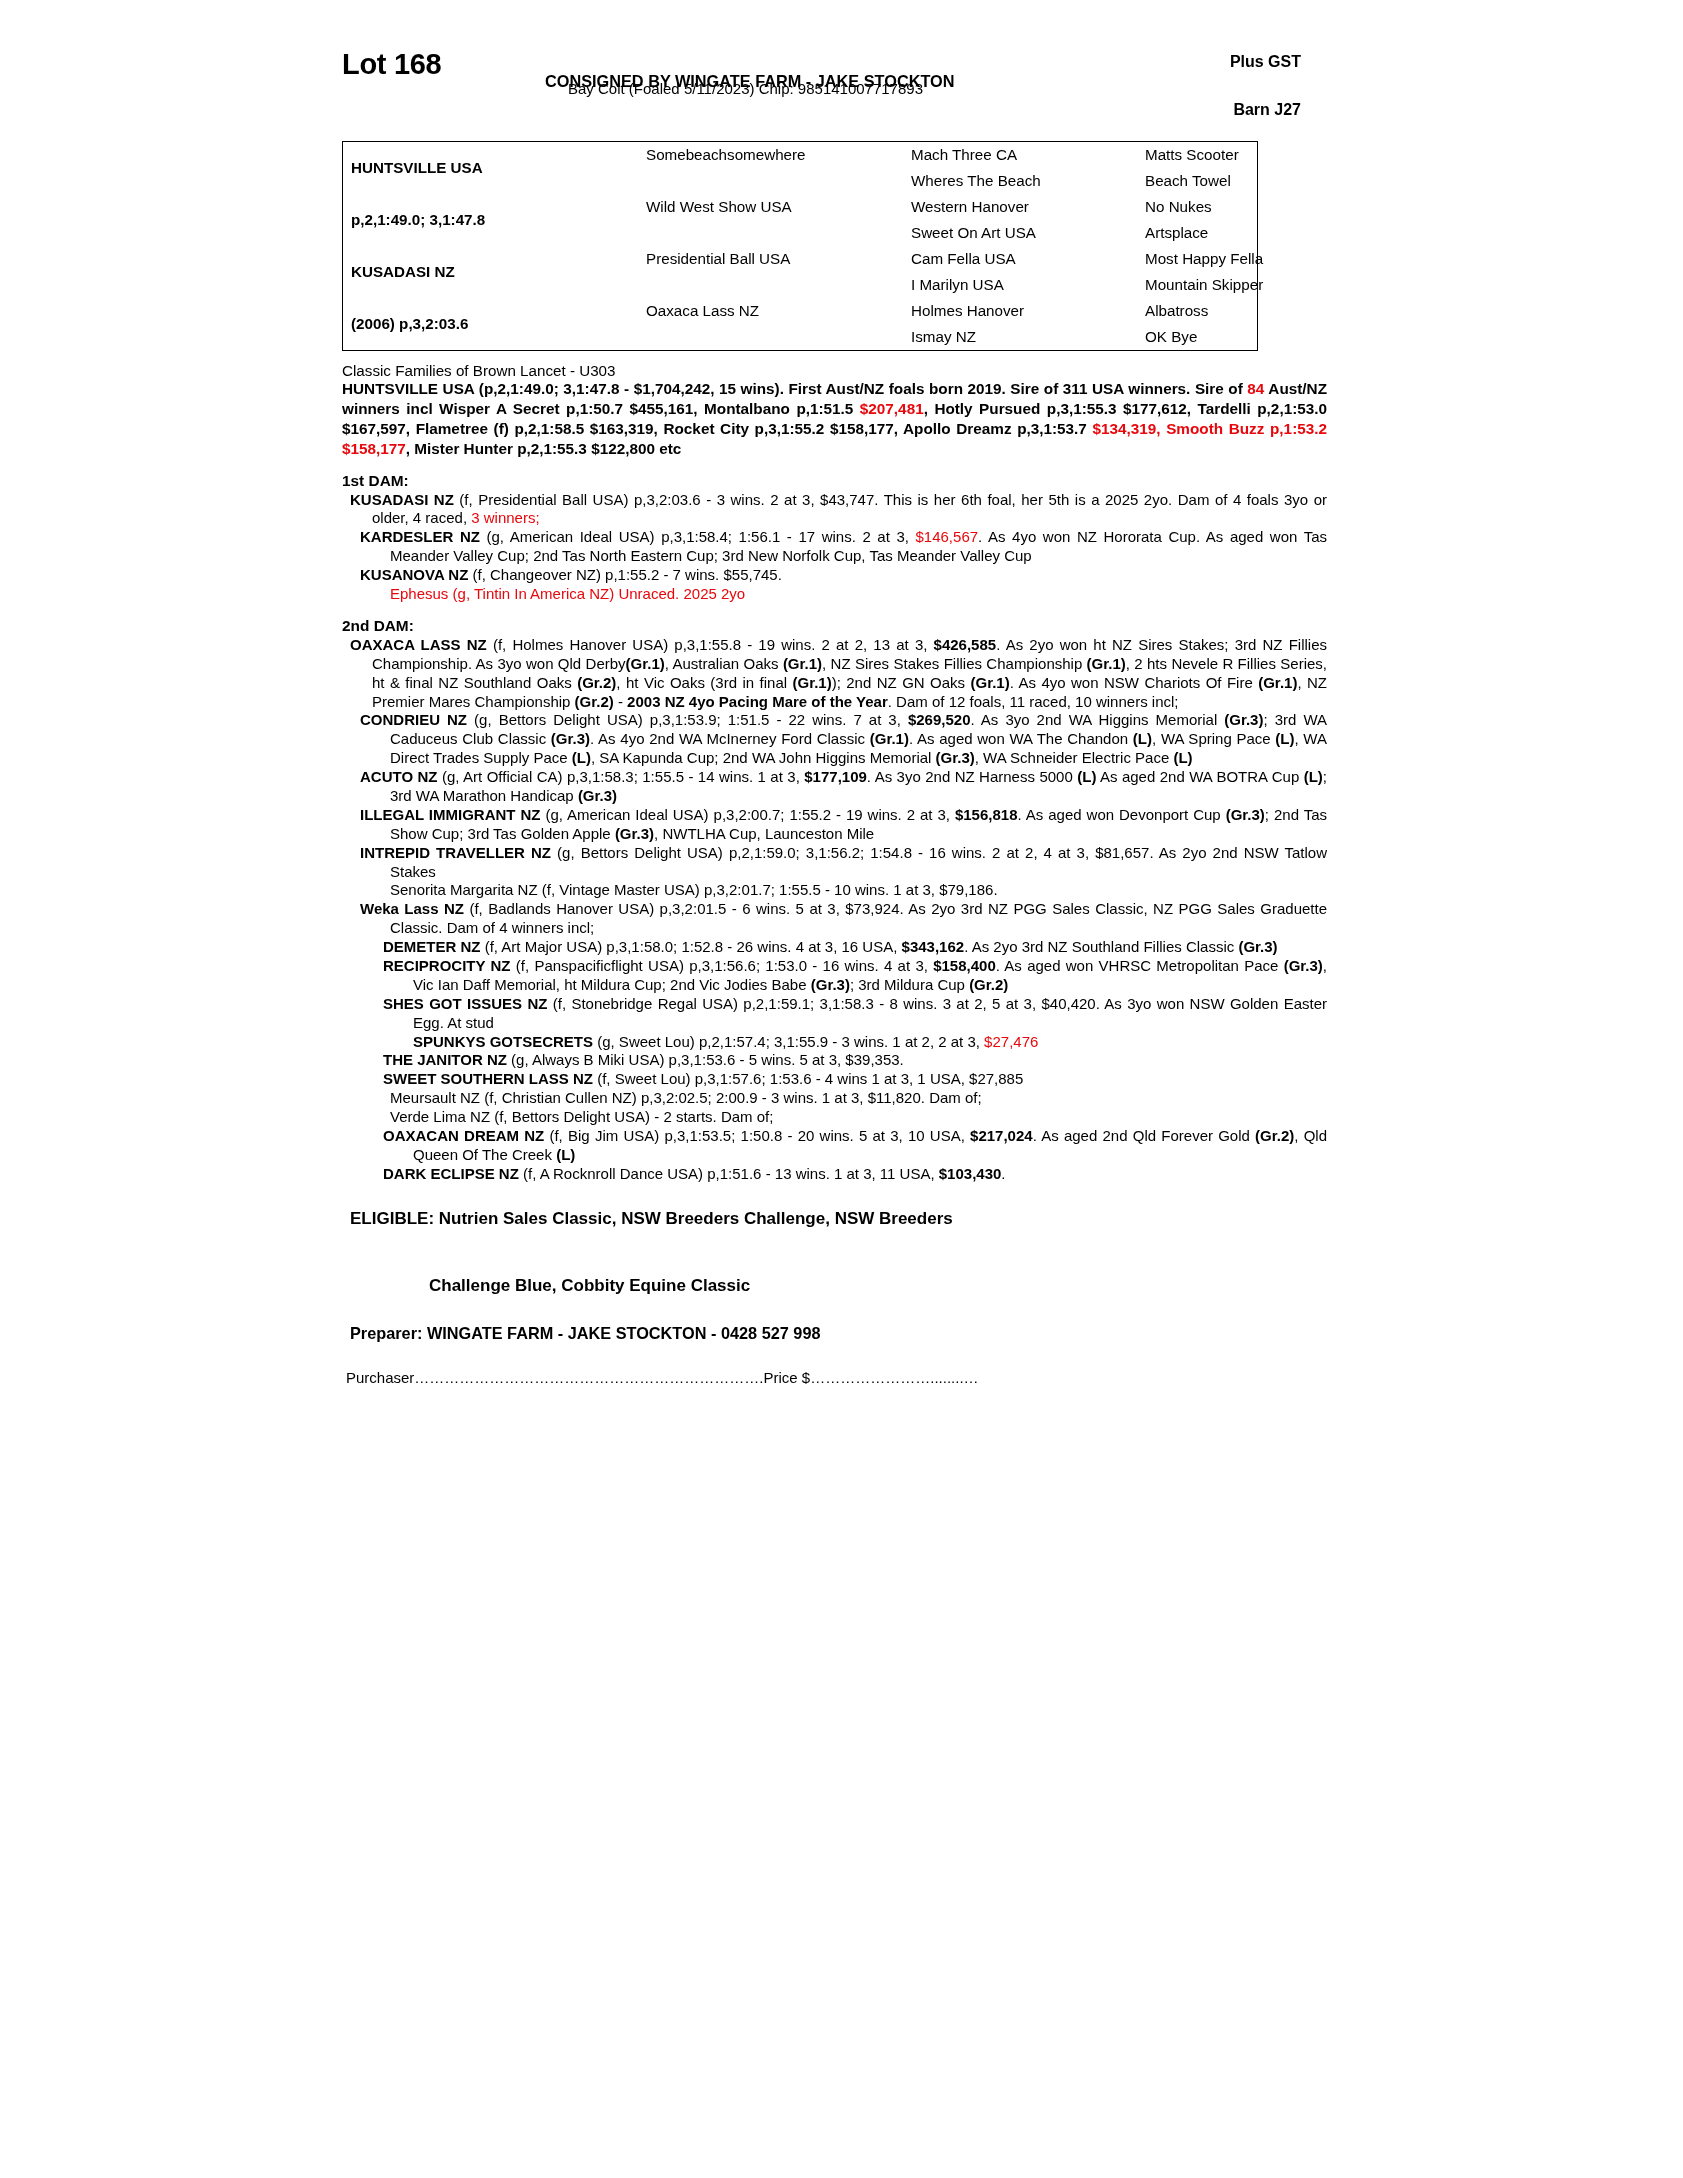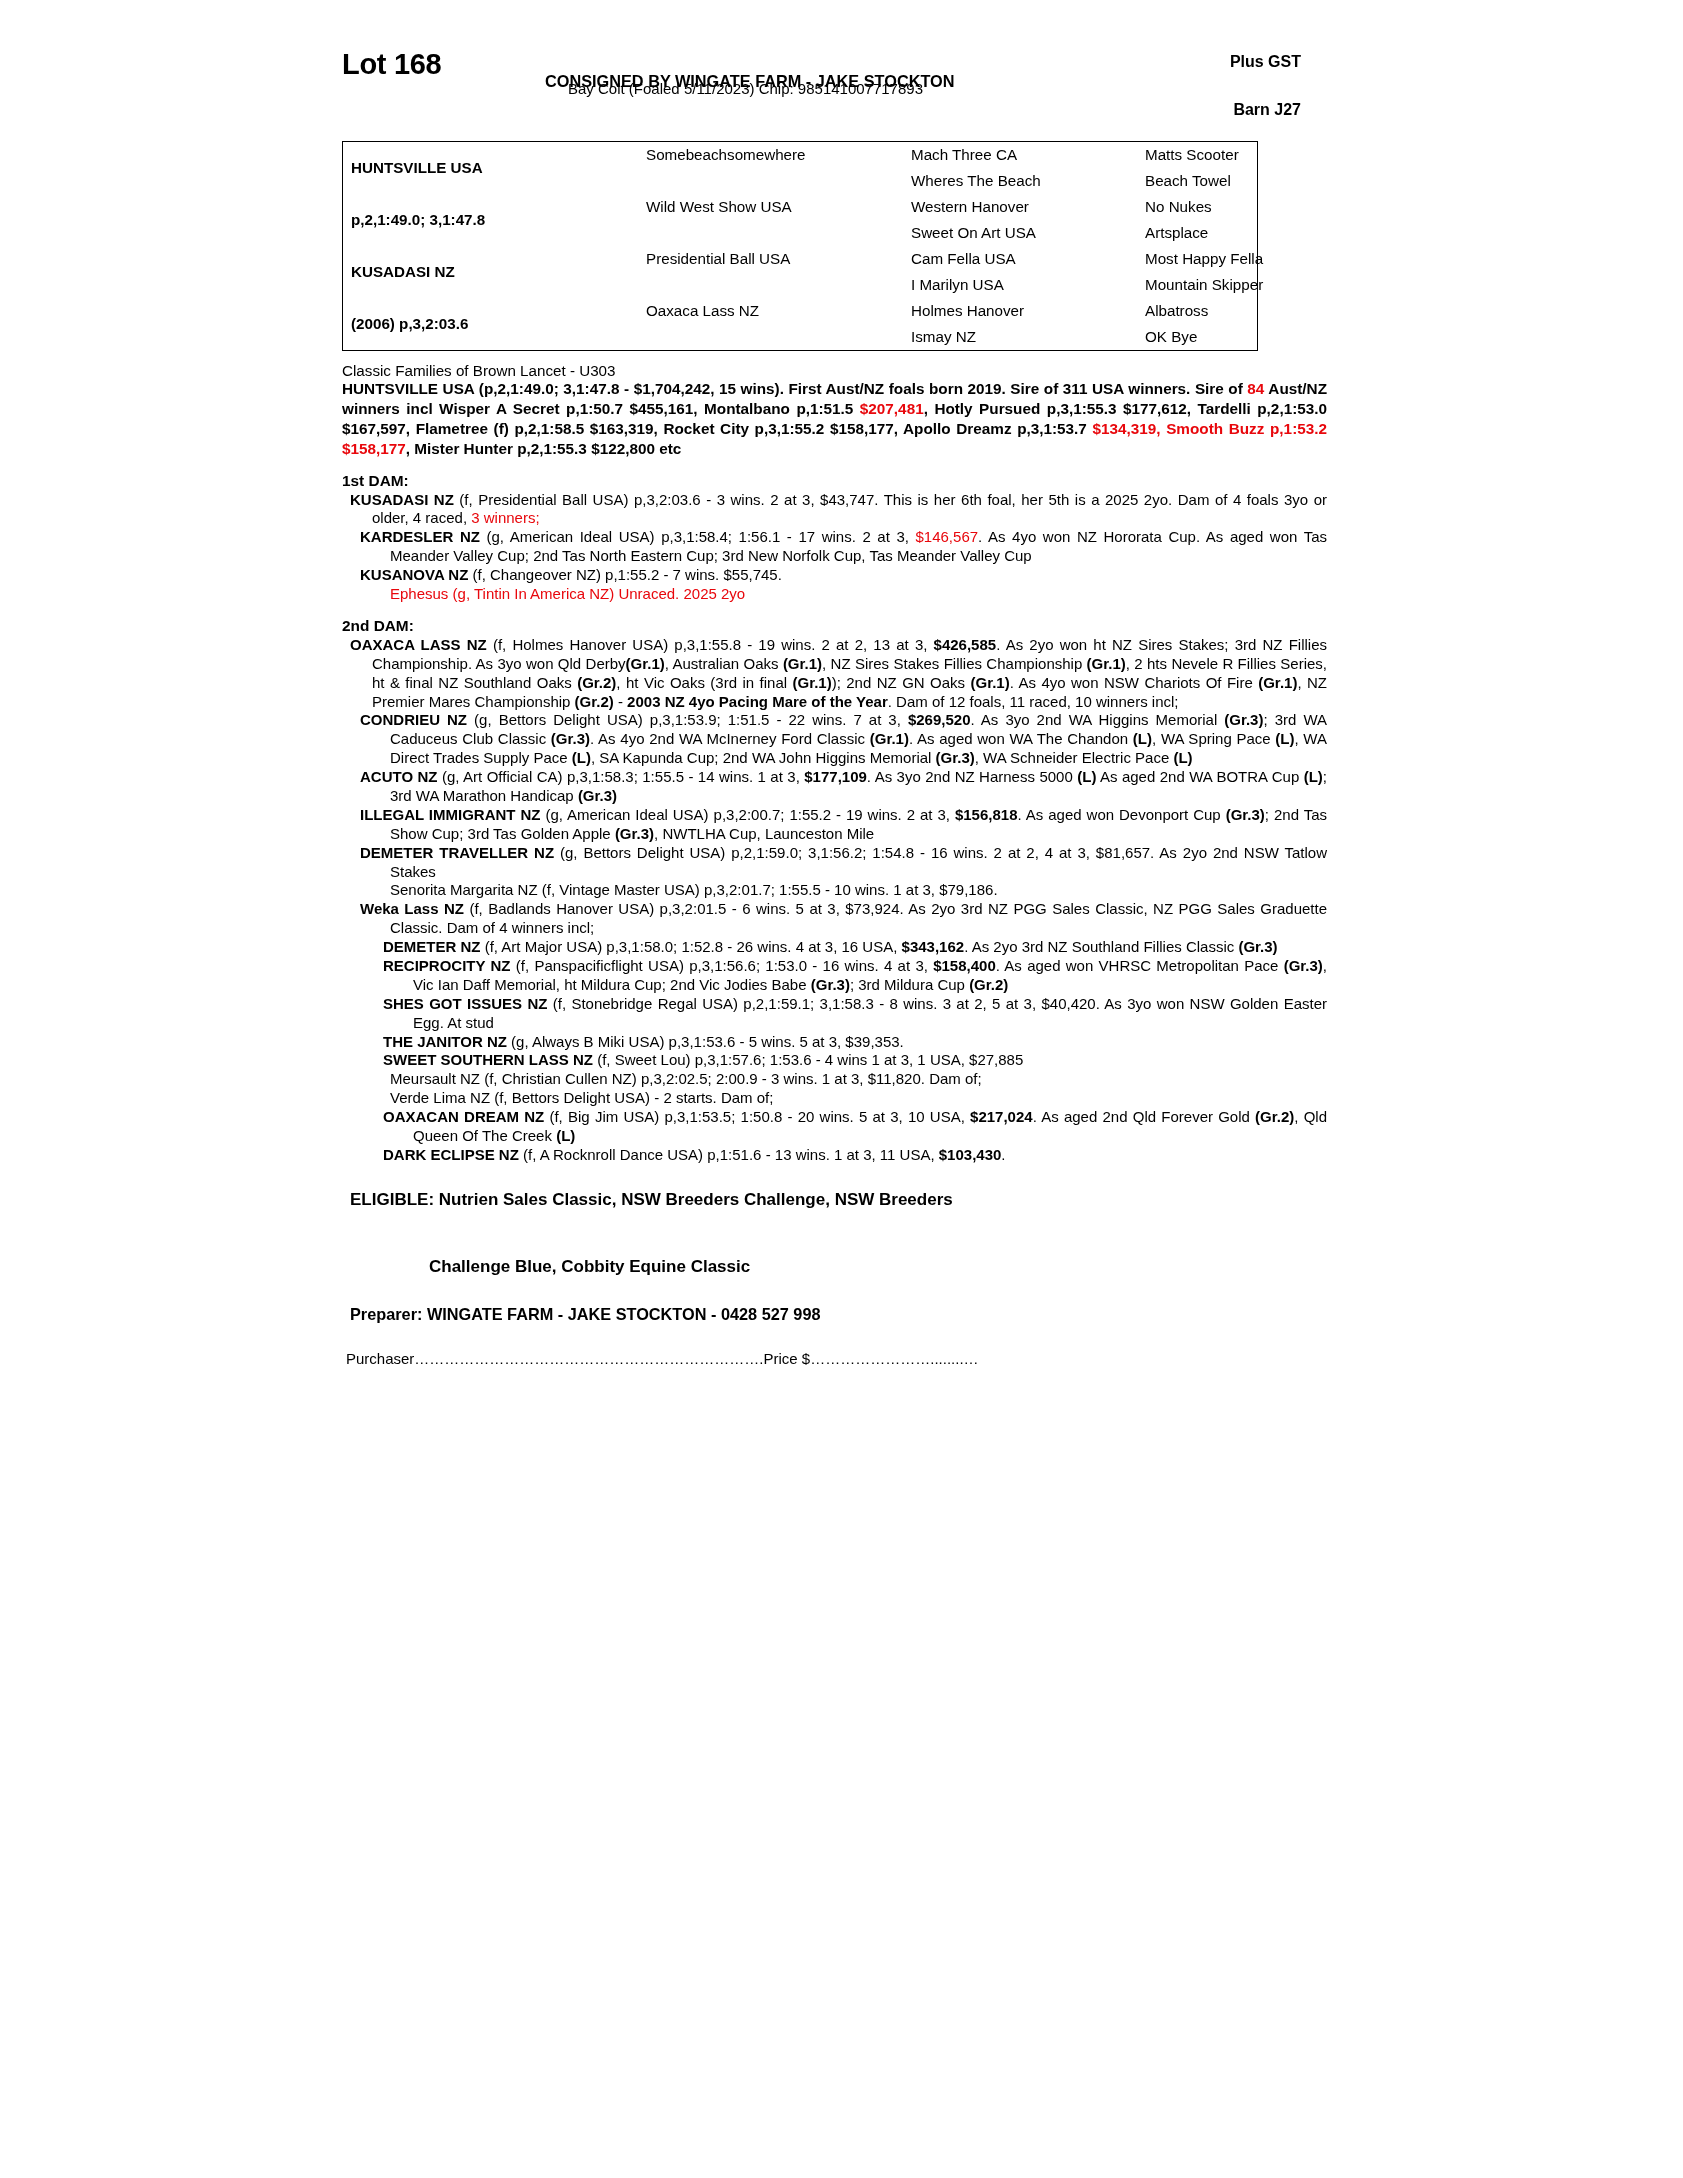--- a/index.html
+++ b/index.html
@@ -238,41 +238,44 @@
 
   <p class="e i1">
     <b>ACUTO NZ</b><span> (g, Art Official CA) p,3,1:58.3; 1:55.5 - 14 wins. 1 at 3, </span><b>$177,109</b><span>. As 3yo 2nd NZ Harness 5000 </span><b>(L)</b><span> As aged 2nd WA BOTRA Cup </span><b>(L)</b><span>; 3rd WA Marathon Handicap </span><b>(Gr.3)</b>
   </p>
 
   <p class="e i1">
     <b>ILLEGAL IMMIGRANT NZ</b><span> (g, American Ideal USA) p,3,2:00.7; 1:55.2 - 19 wins. 2 at 3, </span><b>$156,818</b><span>. As aged won Devonport Cup </span><b>(Gr.3)</b><span>; 2nd Tas Show Cup; 3rd Tas Golden Apple </span><b>(Gr.3)</b><span>, NWTLHA Cup, Launceston Mile</span>
   </p>
 
   <p class="e i1">
-    <b>DEMETER TRAVELLER NZ</b><span> (g, Bettors Delight USA) p,2,1:59.0; 3,1:56.2; 1:54.8 - 16 wins. 2 at 2, 4 at 3, $81,657. As 2yo 2nd NSW Tatlow Stakes</span>
+    <b>INTREPID TRAVELLER NZ</b><span> (g, Bettors Delight USA) p,2,1:59.0; 3,1:56.2; 1:54.8 - 16 wins. 2 at 2, 4 at 3, $81,657. As 2yo 2nd NSW Tatlow Stakes</span>
   </p>
 
   <p class="e i1p">Senorita Margarita NZ (f, Vintage Master USA) p,3,2:01.7; 1:55.5 - 10 wins. 1 at 3, $79,186.</p>
 
   <p class="e i1">
     <b>Weka Lass NZ</b><span> (f, Badlands Hanover USA) p,3,2:01.5 - 6 wins. 5 at 3, $73,924. As 2yo 3rd NZ PGG Sales Classic, NZ PGG Sales Graduette Classic. Dam of 4 winners incl;</span>
   </p>
 
   <p class="e i2">
     <b>DEMETER NZ</b><span> (f, Art Major USA) p,3,1:58.0; 1:52.8 - 26 wins. 4 at 3, 16 USA, </span><b>$343,162</b><span>. As 2yo 3rd NZ Southland Fillies Classic </span><b>(Gr.3)</b>
   </p>
 
   <p class="e i2">
     <b>RECIPROCITY NZ</b><span> (f, Panspacificflight USA) p,3,1:56.6; 1:53.0 - 16 wins. 4 at 3, </span><b>$158,400</b><span>. As aged won VHRSC Metropolitan Pace </span><b>(Gr.3)</b><span>, Vic Ian Daff Memorial, ht Mildura Cup; 2nd Vic Jodies Babe </span><b>(Gr.3)</b><span>; 3rd Mildura Cup </span><b>(Gr.2)</b>
   </p>
 
   <p class="e i2">
     <b>SHES GOT ISSUES NZ</b><span> (f, Stonebridge Regal USA) p,2,1:59.1; 3,1:58.3 - 8 wins. 3 at 2, 5 at 3, $40,420. As 3yo won NSW Golden Easter Egg. At stud</span>
   </p>
 
+  <p class="e i2p">
+    <b>SPUNKYS GOTSECRETS</b><span> (g, Sweet Lou) p,2,1:57.4; 3,1:55.9 - 3 wins. 1 at 2, 2 at 3, </span><span class="red">$27,476</span>
+  </p>
 
   <p class="e i2">
     <b>THE JANITOR NZ</b><span> (g, Always B Miki USA) p,3,1:53.6 - 5 wins. 5 at 3, $39,353.</span>
   </p>
 
 
   <p class="e i2">
     <b>SWEET SOUTHERN LASS NZ</b><span> (f, Sweet Lou) p,3,1:57.6; 1:53.6 - 4 wins 1 at 3, 1 USA, $27,885</span>
   </p>
 

